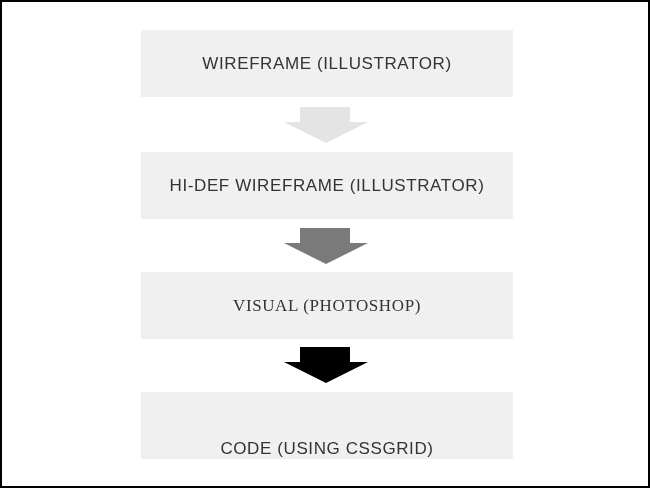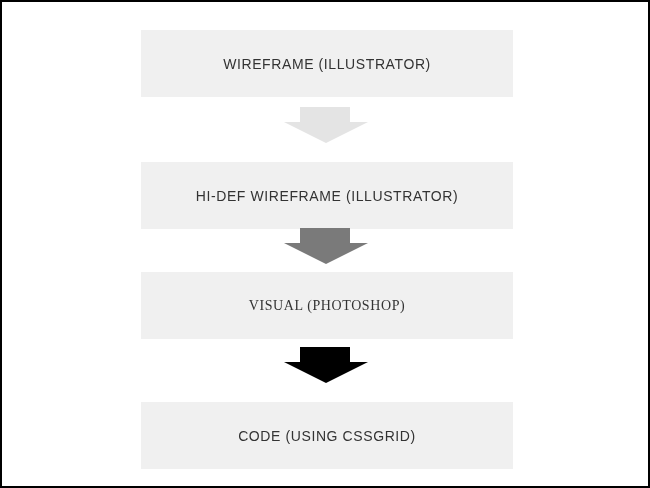--- a/index.html
+++ b/index.html
@@ -16,21 +16,21 @@
     .step {
       position: absolute;
       left: 139px;
       width: 372px;
       height: 67px;
       background: #f0f0f0;
       display: flex;
       align-items: center;
       justify-content: center;
       color: #333333;
-      font-size: 14px;
+      font-size: 17px;
       letter-spacing: 0.6px;
       box-sizing: border-box;
     }
     .arrow {
       position: absolute;
       left: 280px;
       width: 88px;
       height: 36px;
     }
     .arrow svg { display: block; }
@@ -43,37 +43,37 @@
   <div class="step" style="top:28px;">
     <span>WIREFRAME (ILLUSTRATOR)</span>
   </div>
 
   <div class="arrow" style="top:105px;">
     <svg width="88" height="36" viewBox="0 0 88 36">
       <polygon points="18,0 68,0 68,15 86,15 44,36 2,15 18,15" fill="#e4e4e4"></polygon>
     </svg>
   </div>
 
-  <div class="step" style="top:150px;margin-top:10px;">
+  <div class="step" style="top:150px;">
     <span>HI-DEF WIREFRAME (ILLUSTRATOR)</span>
   </div>
 
   <div class="arrow" style="top:226px;">
     <svg width="88" height="36" viewBox="0 0 88 36">
       <polygon points="18,0 68,0 68,15 86,15 44,36 2,15 18,15" fill="#7a7a7a"></polygon>
     </svg>
   </div>
 
   <div class="step" style="top:270px;font-family:Liberation Serif, serif;">
     <span>VISUAL (PHOTOSHOP)</span>
   </div>
 
   <div class="arrow" style="top:345px;">
     <svg width="88" height="36" viewBox="0 0 88 36">
       <polygon points="18,0 68,0 68,15 86,15 44,36 2,15 18,15" fill="#000000"></polygon>
     </svg>
   </div>
 
-  <div class="step" style="top:400px;">
+  <div class="step" style="top:390px;align-items:flex-end;">
     <span>CODE (USING CSSGRID)</span>
   </div>
 
 </div>
 
 </body></html>

